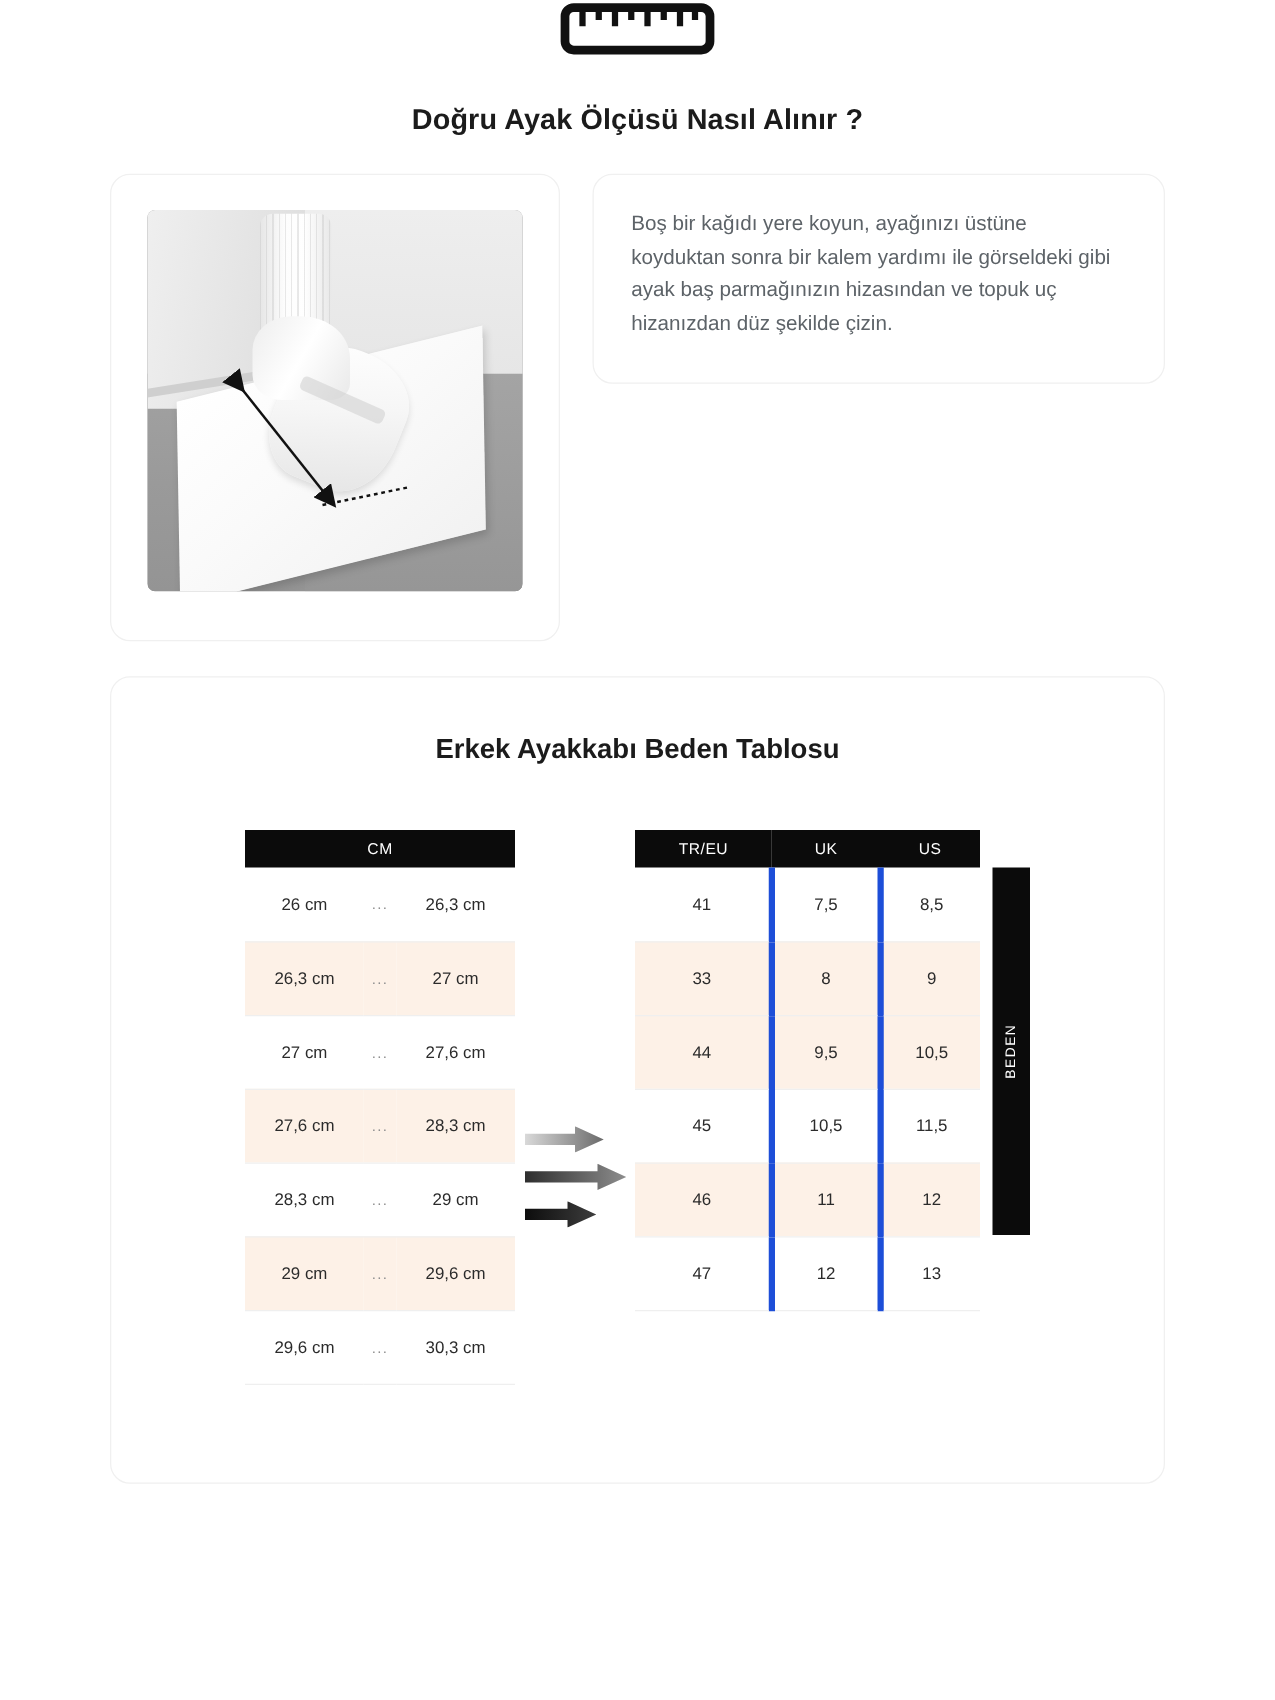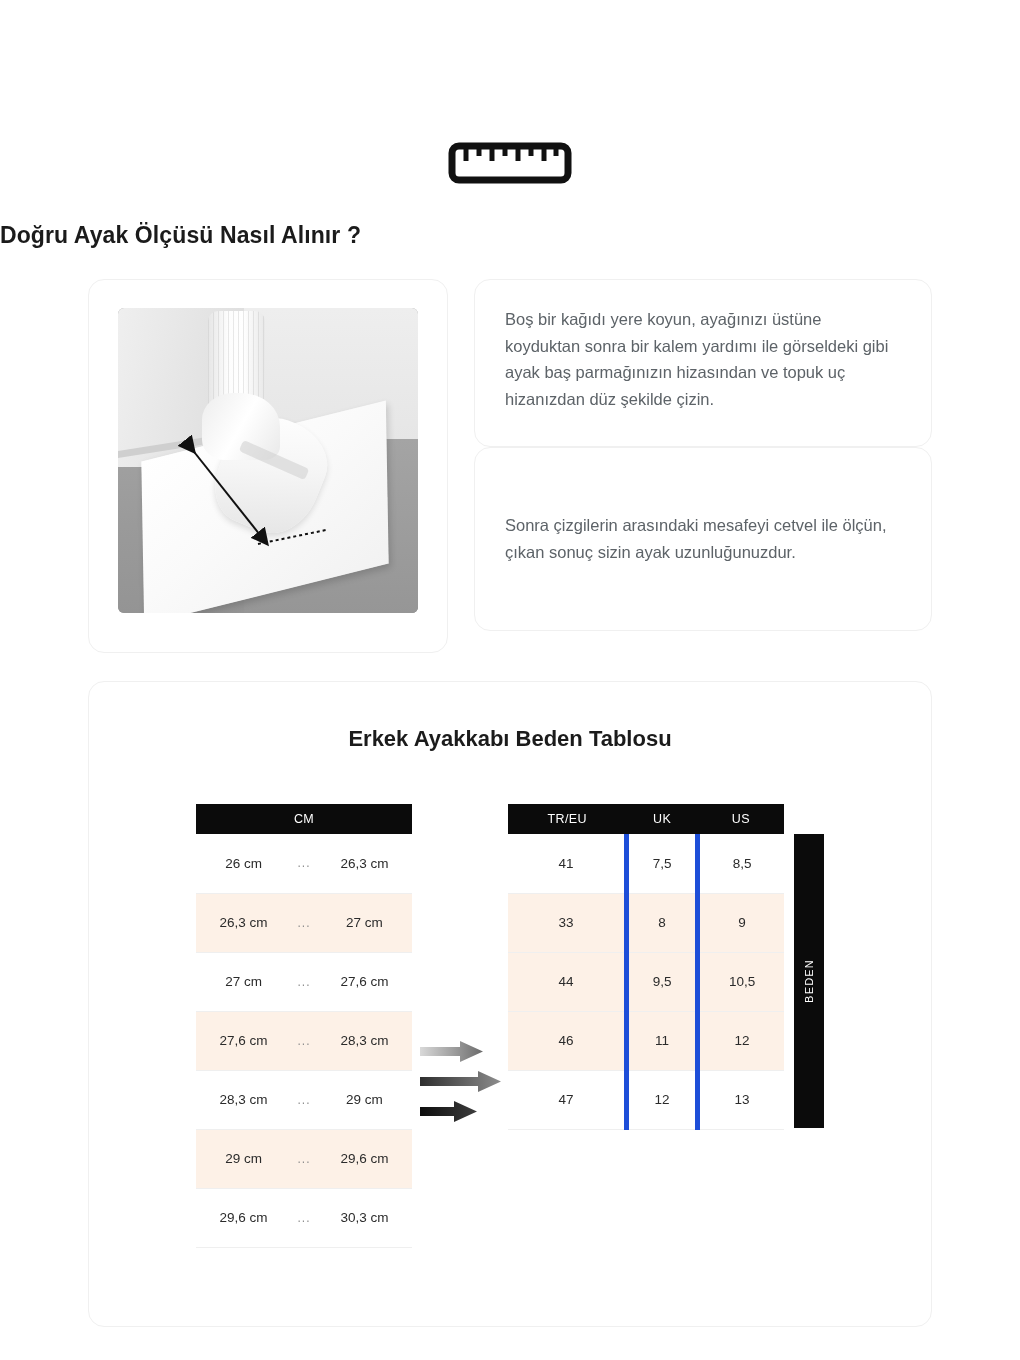--- a/index.html
+++ b/index.html
@@ -12,22 +12,21 @@
 
   body {
     font-family: "Liberation Sans", sans-serif;
     color: #1a1a1a;
     position: relative;
     overflow: hidden;
   }
 
   
   .header {
-    padding-top: 140px;
-    text-align: left;
+    text-align: center;
   }
 
   .ruler-icon-wrap {
     display: flex;
     justify-content: center;
     align-items: center;
     height: 46px;
   }
 
   .page-title {
@@ -302,21 +301,20 @@
 
         <svg class="dashline" viewBox="0 0 300 305">
           <line x1="140" y1="236" x2="208" y2="222" stroke="#111111" stroke-width="2" stroke-dasharray="3 3"></line>
         </svg>
       </div>
     </div>
   </div>
 
   <div class="instructions">
     <div class="card text-card first">Boş bir kağıdı yere koyun, ayağınızı üstüne koyduktan sonra bir kalem yardımı ile görseldeki gibi ayak baş parmağınızın hizasından ve topuk uç hizanızdan düz şekilde çizin.</div>
-    <div class="card text-card second">Sonra çizgilerin arasındaki mesafeyi cetvel ile ölçün, çıkan sonuç sizin ayak uzunluğunuzdur.</div>
   </div>
 </div>
 
 <div class="table-section">
   <div class="table-title">Erkek Ayakkabı Beden Tablosu</div>
 
   <div class="tables-row">
 
     <table class="cm-table">
       <thead>
@@ -410,20 +408,25 @@
         <tr class="tint">
           <td>33</td>
           <td>8</td>
           <td>9</td>
         </tr>
         <tr class="tint">
           <td>44</td>
           <td>9,5</td>
           <td>10,5</td>
         </tr>
+        <tr>
+          <td>45</td>
+          <td>10,5</td>
+          <td>11,5</td>
+        </tr>
         <tr class="tint">
           <td>46</td>
           <td>11</td>
           <td>12</td>
         </tr>
         <tr>
           <td>47</td>
           <td>12</td>
           <td>13</td>
         </tr>

